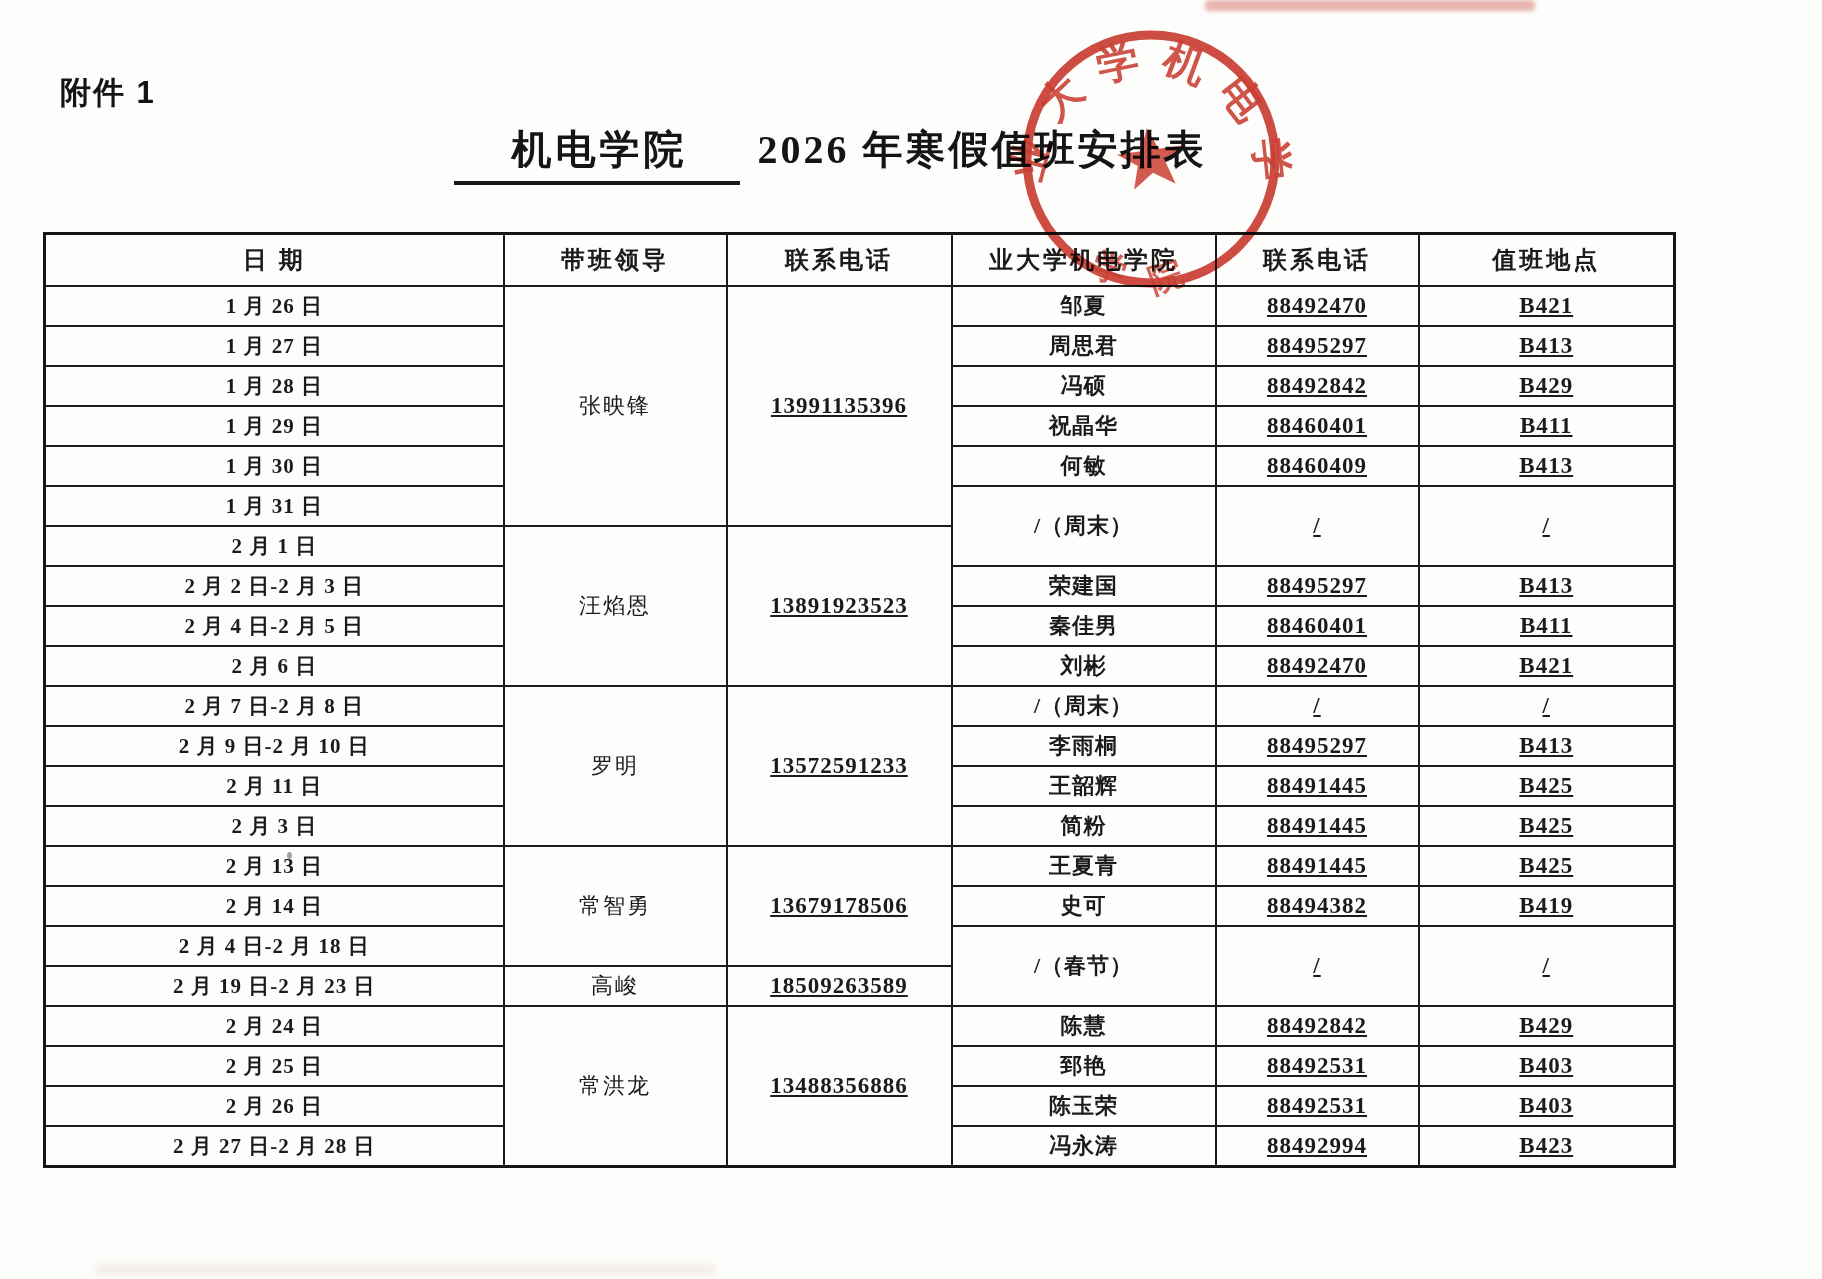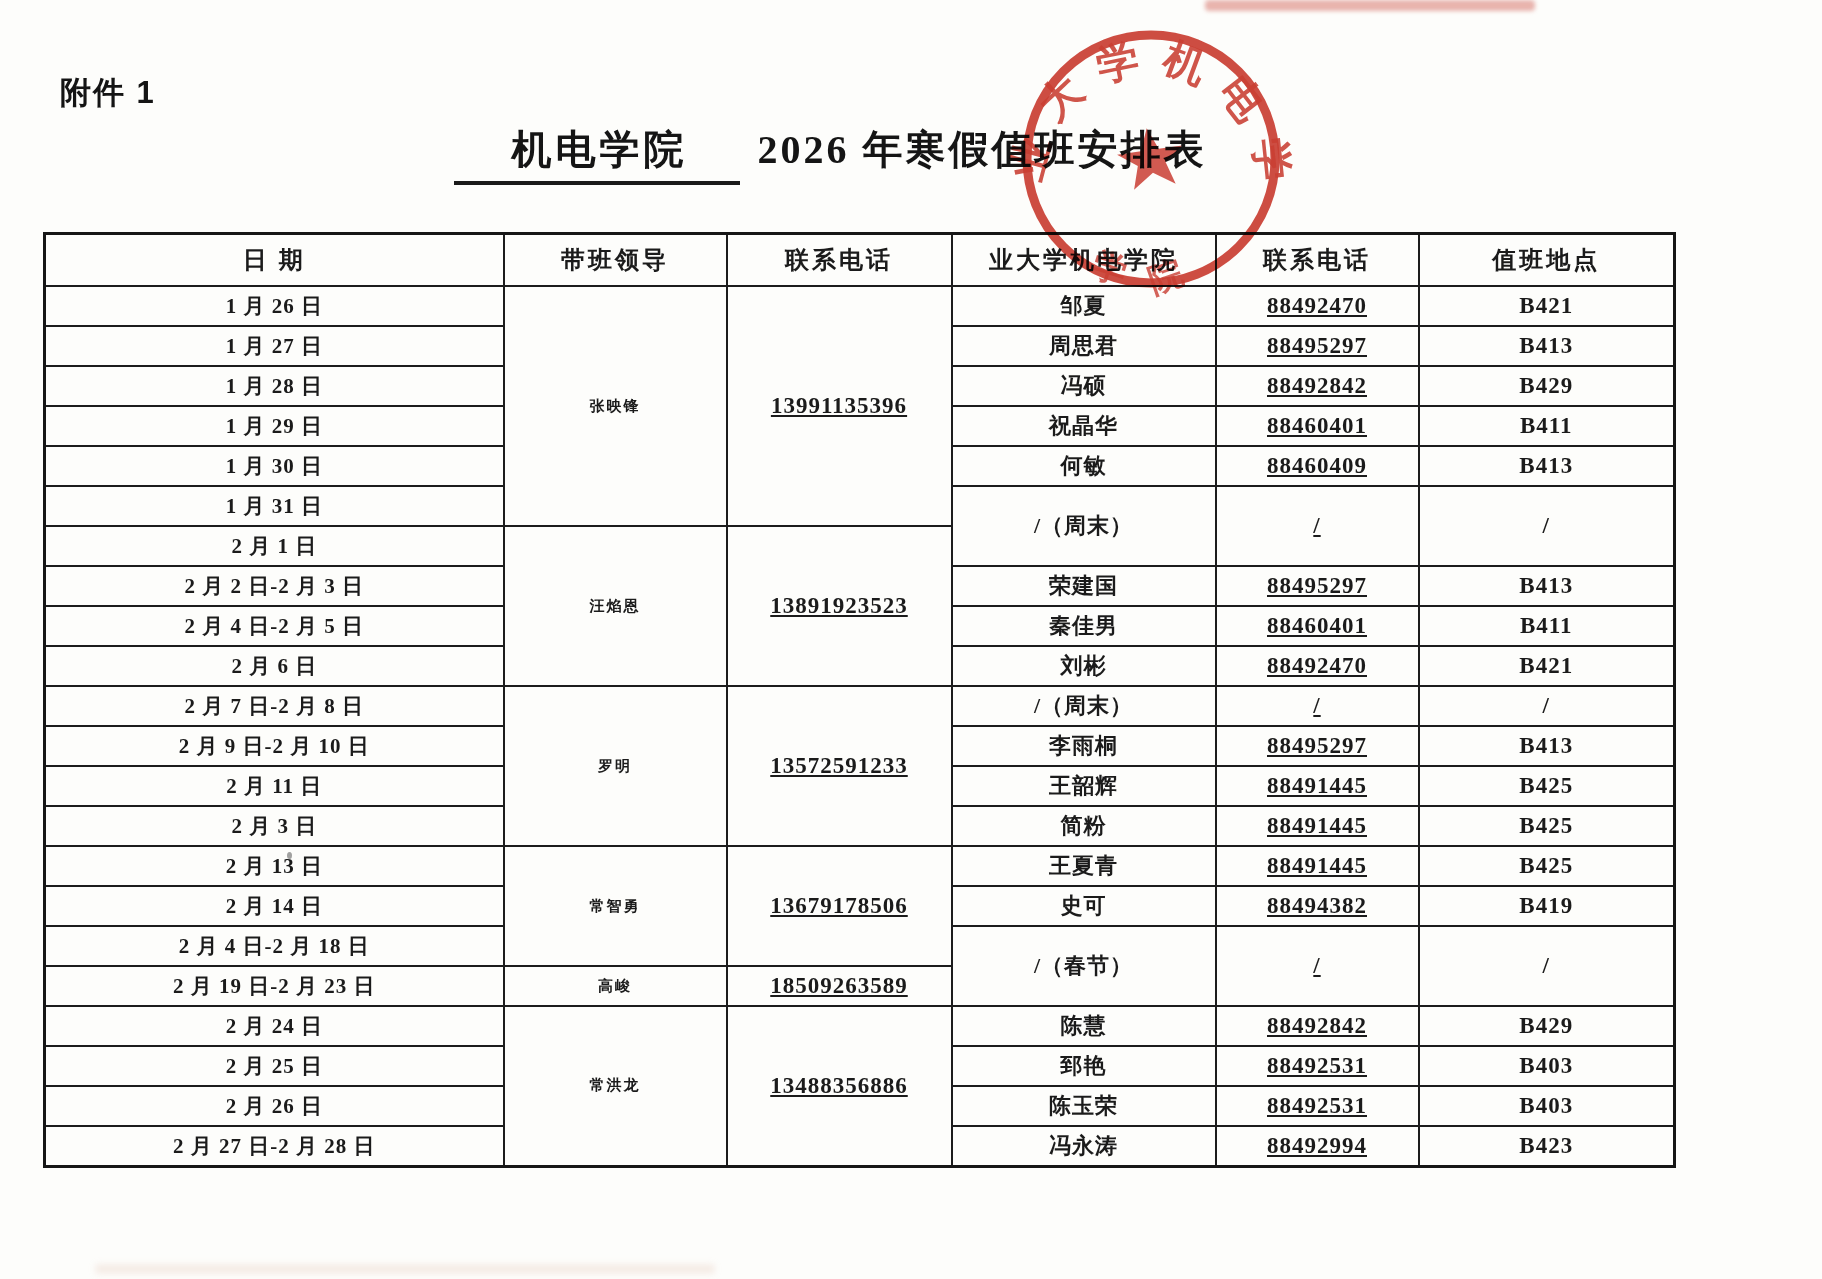--- a/index.html
+++ b/index.html
@@ -28,24 +28,24 @@
     border-collapse:collapse;table-layout:fixed;
   }
   .sched td,.sched th{
     border:2px solid #1c1c1c;text-align:center;vertical-align:middle;
     padding:0;overflow:hidden;white-space:nowrap;
   }
   .sched{border:3px solid #161616;padding-left:34px;}
   .sched th{height:50px;font-size:24px;font-weight:700;letter-spacing:3px;}
   .sched tr{height:40px;}
   td.date{font-size:21px;font-weight:700;letter-spacing:1px;margin-left:27px;}
-  td.leader{font-size:15px;font-weight:700;letter-spacing:2px;margin-top:40px;}
+  td.leader{font-size:22px;font-weight:400;letter-spacing:2px;margin-top:40px;}
   td.lphone,td.phone{font-size:23px;font-weight:700;letter-spacing:1px;text-decoration:underline;}
   td.person{font-size:22px;font-weight:700;letter-spacing:1px;}
-  td.loc{font-size:23px;font-weight:700;letter-spacing:1px;}
+  td.loc{font-size:23px;font-weight:700;letter-spacing:1px;text-decoration:underline;}
   .stamp{
     position:absolute;left:1008px;top:16px;width:286px;height:286px;
     mix-blend-mode:multiply;opacity:.9;pointer-events:none;
   }
   .smudge-top{
     position:absolute;left:1205px;top:0;width:330px;height:11px;
     background:rgba(196,44,28,.35);filter:blur(2px);border-radius:4px;
   }
   .smudge-bottom{
     position:absolute;left:95px;top:1264px;width:620px;height:10px;

